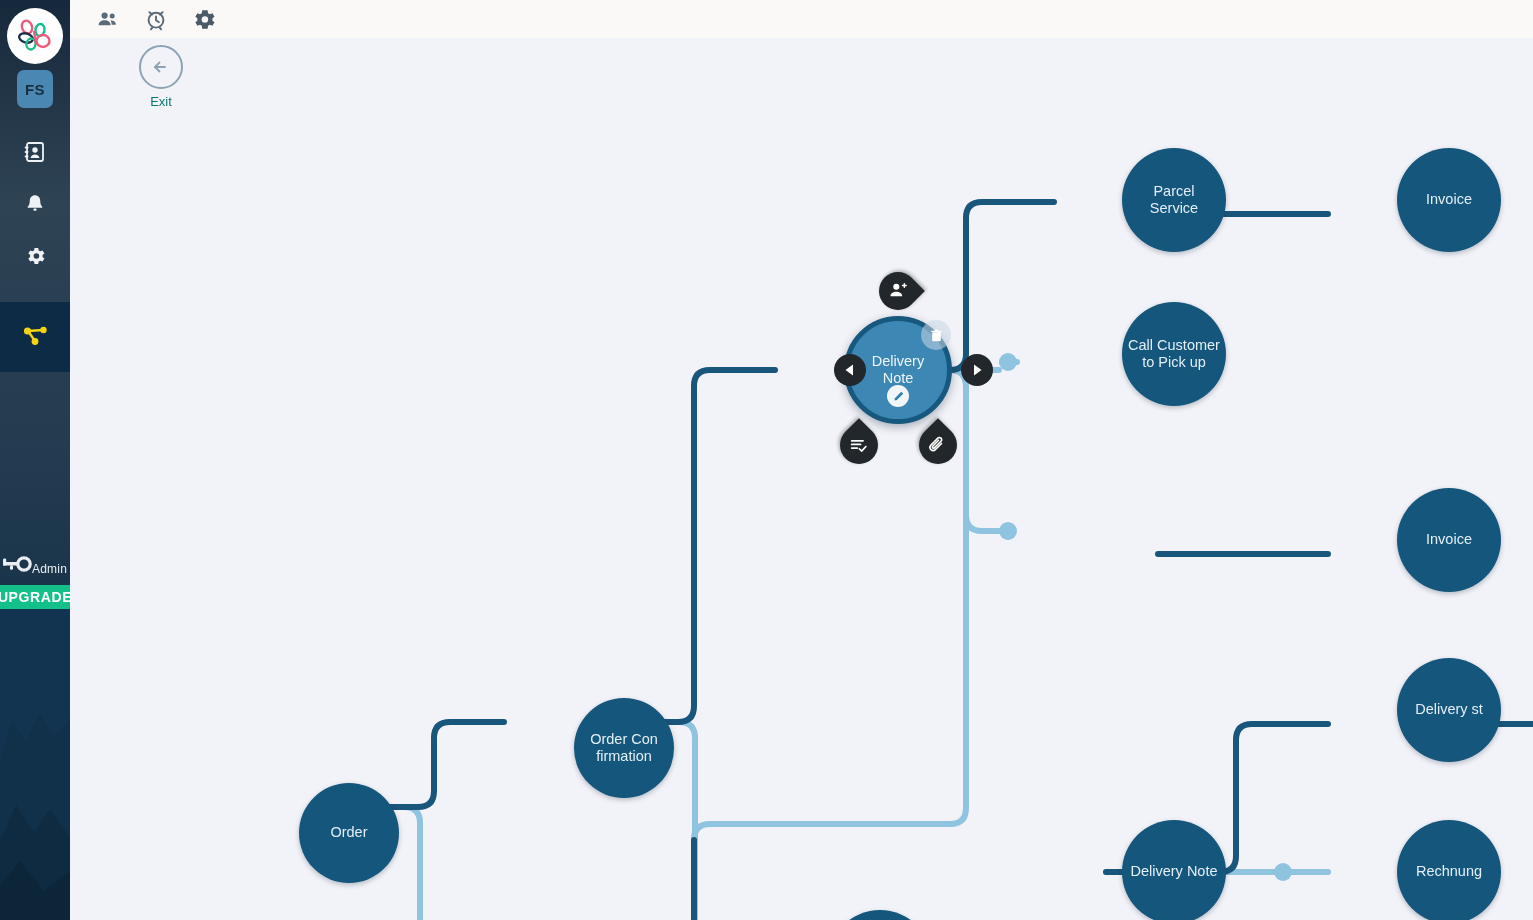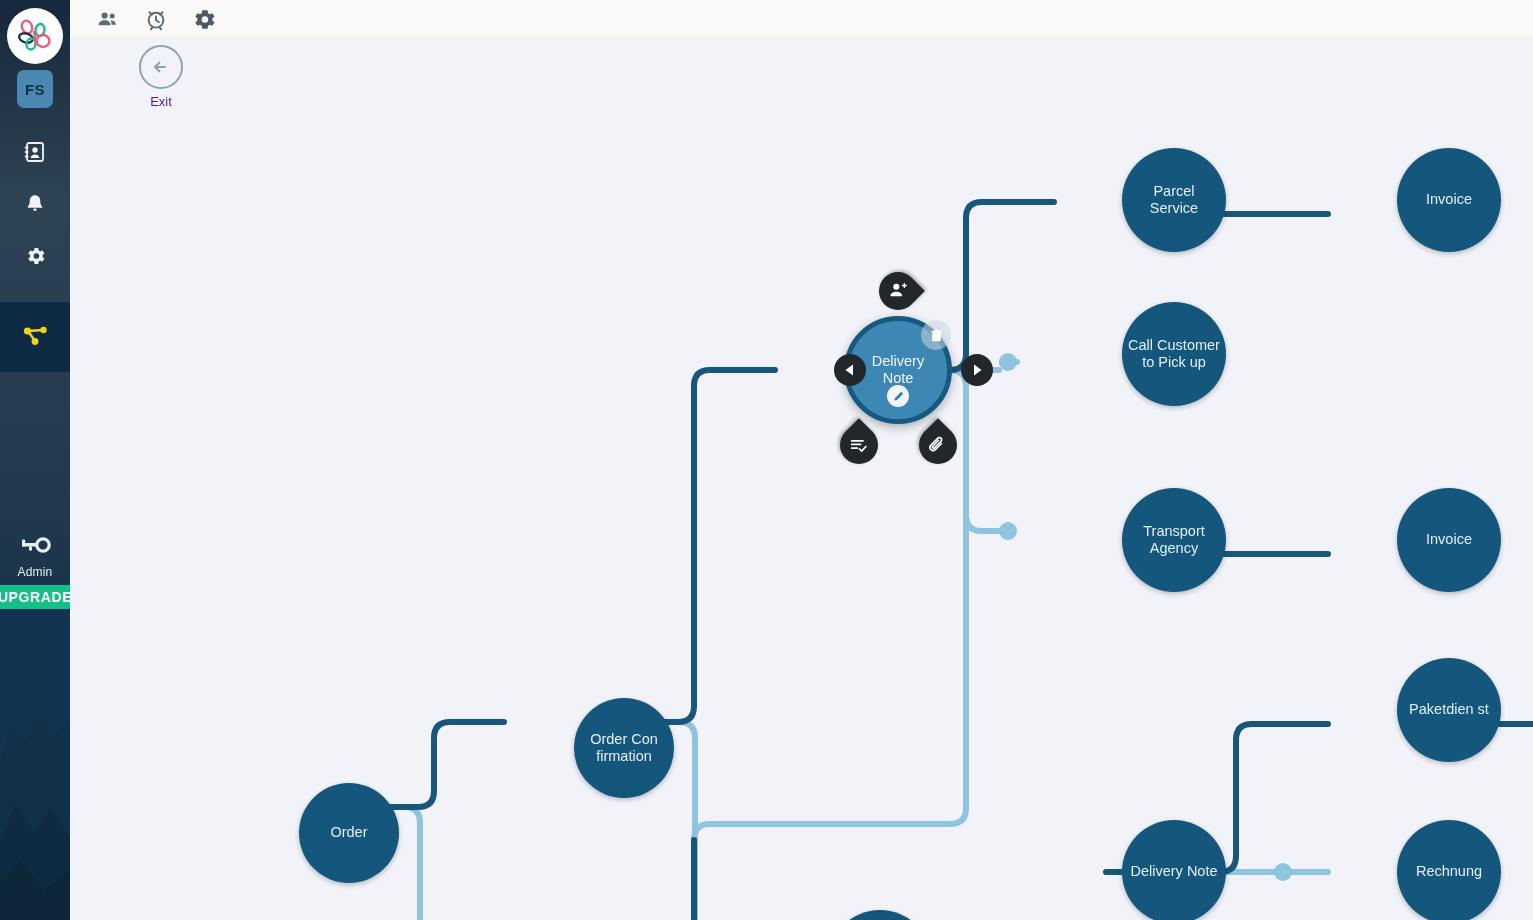--- a/index.html
+++ b/index.html
@@ -37,21 +37,21 @@
   }
   .nav-icon svg { display: block; }
   #nav-gap1 { height: 18px; flex: 0 0 auto; }
   .nav-active {
     width: 70px; height: 70px; background: #0d2b45;
     display: flex; align-items: center; justify-content: center; flex: 0 0 auto;
     margin-top: 20px;
   }
   .spacer { flex: 1 1 auto; }
   .admin-block {
-    width: 70px; display: flex; flex-direction: column; align-items: center;
+    width: 70px; display: flex; flex-direction: row; align-items: center;
     flex: 0 0 auto; margin-bottom: 6px;
   }
   .admin-label { color: #e8eef3; font-size: 12px; margin-top: 5px; letter-spacing: .2px; }
   .upgrade-btn {
     width: 70px; height: 24px; background: #13c08a; color: #ffffff;
     font-size: 14px; font-weight: bold; letter-spacing: .6px;
     display: flex; align-items: center; justify-content: center; flex: 0 0 auto;
   }
   .mountain {
     width: 70px; flex: 0 0 auto; height: 311px; position: relative; overflow: hidden;
@@ -76,21 +76,21 @@
 
   
   #exit-btn {
     position: absolute; left: 47px; top: 7px; width: 88px;
     display: flex; flex-direction: column; align-items: center; cursor: pointer; z-index: 12;
   }
   .exit-circle {
     width: 44px; height: 44px; border-radius: 50%; border: 2px solid #8ba3b4;
     display: flex; align-items: center; justify-content: center; background: transparent;
   }
-  .exit-label { margin-top: 5px; font-size: 13px; color: #4c1d95; }
+  .exit-label { margin-top: 5px; font-size: 13px; color: #0f766e; }
 
   
   .node {
     position: absolute; border-radius: 50%;
     background: #14567c; color: #e3eef6;
     display: flex; align-items: center; justify-content: center;
     text-align: center; line-height: 1.18; font-size: 14.5px;
     box-shadow: 0 2px 5px rgba(20,40,60,.28);
     cursor: pointer; z-index: 6;
     padding: 0 6px;
@@ -324,30 +324,27 @@
     </div>
 
     <div class="node" style="left:1327px; top:110px; width:104px; height:104px;">
       <span class="node-label">Invoice</span>
     </div>
 
     <div class="node" style="left:1052px; top:264px; width:104px; height:104px;">
       <span class="node-label">Call Customer to Pick up</span>
     </div>
 
-    <div class="node" style="left:1052px; top:450px; width:104px; height:104px;">
-      <span class="node-label">Transport Agency</span>
-    </div>
 
     <div class="node" style="left:1327px; top:450px; width:104px; height:104px;">
       <span class="node-label">Invoice</span>
     </div>
 
     <div class="node" style="left:1327px; top:620px; width:104px; height:104px;">
-      <span class="node-label">Paketdien st</span>
+      <span class="node-label">Delivery st</span>
     </div>
 
     <div class="node" style="left:1052px; top:782px; width:104px; height:104px;">
       <span class="node-label">Delivery Note</span>
     </div>
 
     <div class="node" style="left:1327px; top:782px; width:104px; height:104px;">
       <span class="node-label">Rechnung</span>
     </div>
 

